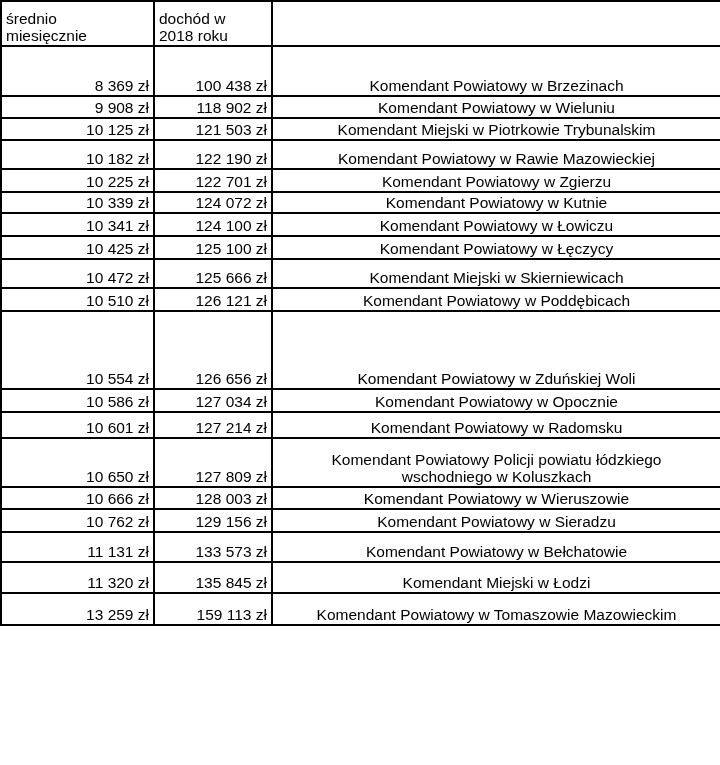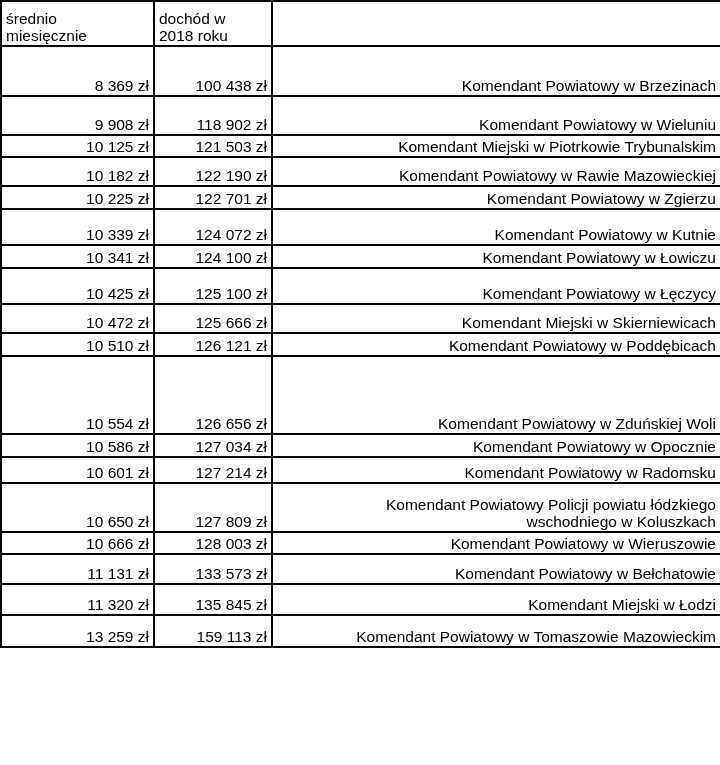--- a/index.html
+++ b/index.html
@@ -50,21 +50,21 @@
   }
   tr.header-row td.h-avg, tr.header-row td.h-year{
     text-align:left;
   }
   td.num{
     text-align:right;
     padding-right:5px;
     padding-bottom:4px;
   }
   td.name{
-    text-align:right;
+    text-align:center;
     padding-left:5px;
     padding-bottom:4px;
     white-space:normal;
   }
   td.name .l1{display:block;}
   td.name .l2{display:block;}
   .hdr-line{display:block;}
 </style>
 </head>
 <body>
@@ -88,21 +88,21 @@
         </td>
         <td class="h-name"></td>
       </tr>
     <tr style="height: 50px;">
           <td class="num">8 369 zł</td>
           <td class="num">100 438 zł</td>
           <td class="name">
             <span class="l1">Komendant Powiatowy w Brzezinach</span>
           </td>
         </tr>
-        <tr style="height: 39px; margin-top: 23px;">
+        <tr style="height: 22px; margin-top: 23px;">
           <td class="num">9 908 zł</td>
           <td class="num">118 902 zł</td>
           <td class="name">
             <span class="l1">Komendant Powiatowy w Wieluniu</span>
           </td>
         </tr>
         <tr style="height: 22px;">
           <td class="num">10 125 zł</td>
           <td class="num">121 503 zł</td>
           <td class="name">
@@ -116,35 +116,35 @@
             <span class="l1">Komendant Powiatowy w Rawie Mazowieckiej</span>
           </td>
         </tr>
         <tr style="height: 23px;">
           <td class="num">10 225 zł</td>
           <td class="num">122 701 zł</td>
           <td class="name">
             <span class="l1">Komendant Powiatowy w Zgierzu</span>
           </td>
         </tr>
-        <tr style="height: 36px;">
+        <tr style="height: 21px;">
           <td class="num">10 339 zł</td>
           <td class="num">124 072 zł</td>
           <td class="name">
             <span class="l1">Komendant Powiatowy w Kutnie</span>
           </td>
         </tr>
         <tr style="height: 23px;">
           <td class="num">10 341 zł</td>
           <td class="num">124 100 zł</td>
           <td class="name">
             <span class="l1">Komendant Powiatowy w Łowiczu</span>
           </td>
         </tr>
-        <tr style="height: 36px;">
+        <tr style="height: 23px;">
           <td class="num">10 425 zł</td>
           <td class="num">125 100 zł</td>
           <td class="name">
             <span class="l1">Komendant Powiatowy w Łęczycy</span>
           </td>
         </tr>
         <tr style="height: 29px;">
           <td class="num">10 472 zł</td>
           <td class="num">125 666 zł</td>
           <td class="name">
@@ -185,20 +185,27 @@
           <td class="name">
             <span class="l1">Komendant Powiatowy Policji powiatu łódzkiego</span>
             <span class="l2">wschodniego w Koluszkach</span>
           </td>
         </tr>
         <tr style="height: 22px;">
           <td class="num">10 666 zł</td>
           <td class="num">128 003 zł</td>
           <td class="name">
             <span class="l1">Komendant Powiatowy w Wieruszowie</span>
+          </td>
+        </tr>
+        <tr style="height: 23px;">
+          <td class="num">10 762 zł</td>
+          <td class="num">129 156 zł</td>
+          <td class="name">
+            <span class="l1">Komendant Powiatowy w Sieradzu</span>
           </td>
         </tr>
         <tr style="height: 30px;">
           <td class="num">11 131 zł</td>
           <td class="num">133 573 zł</td>
           <td class="name">
             <span class="l1">Komendant Powiatowy w Bełchatowie</span>
           </td>
         </tr>
         <tr style="height: 31px;">

